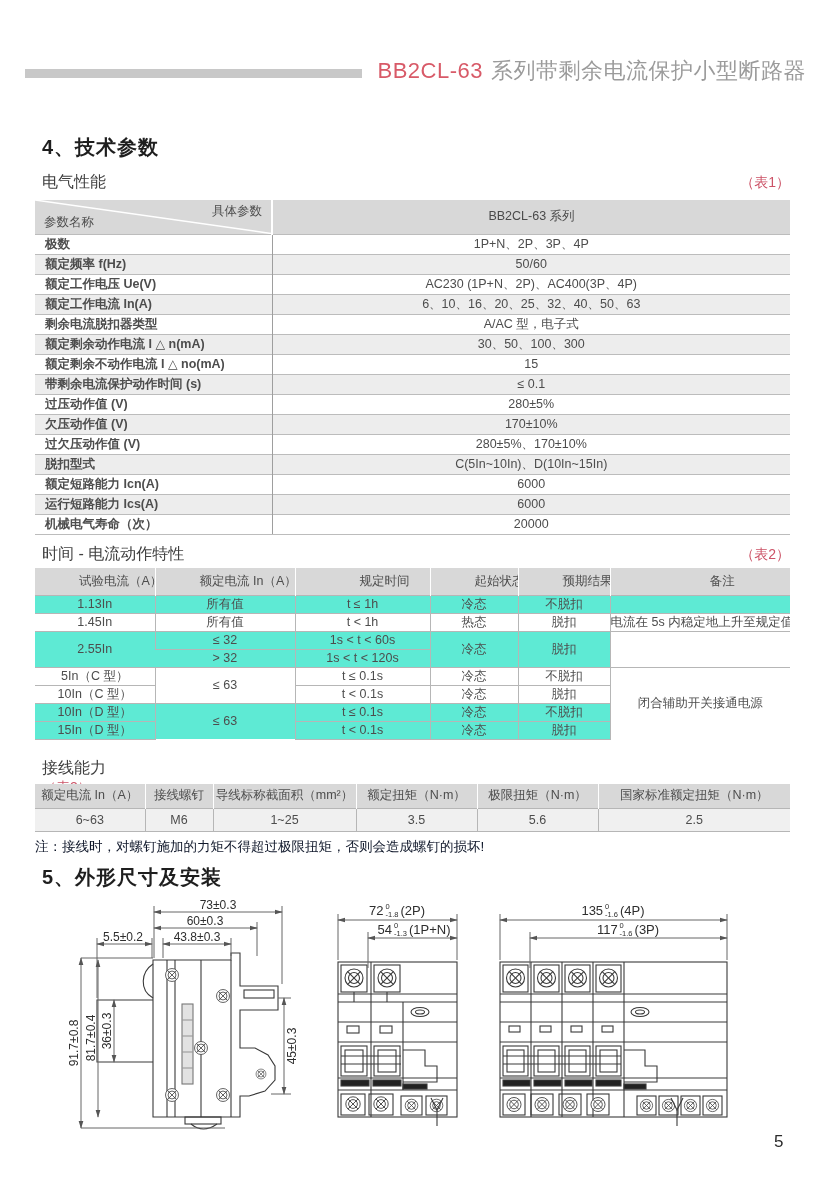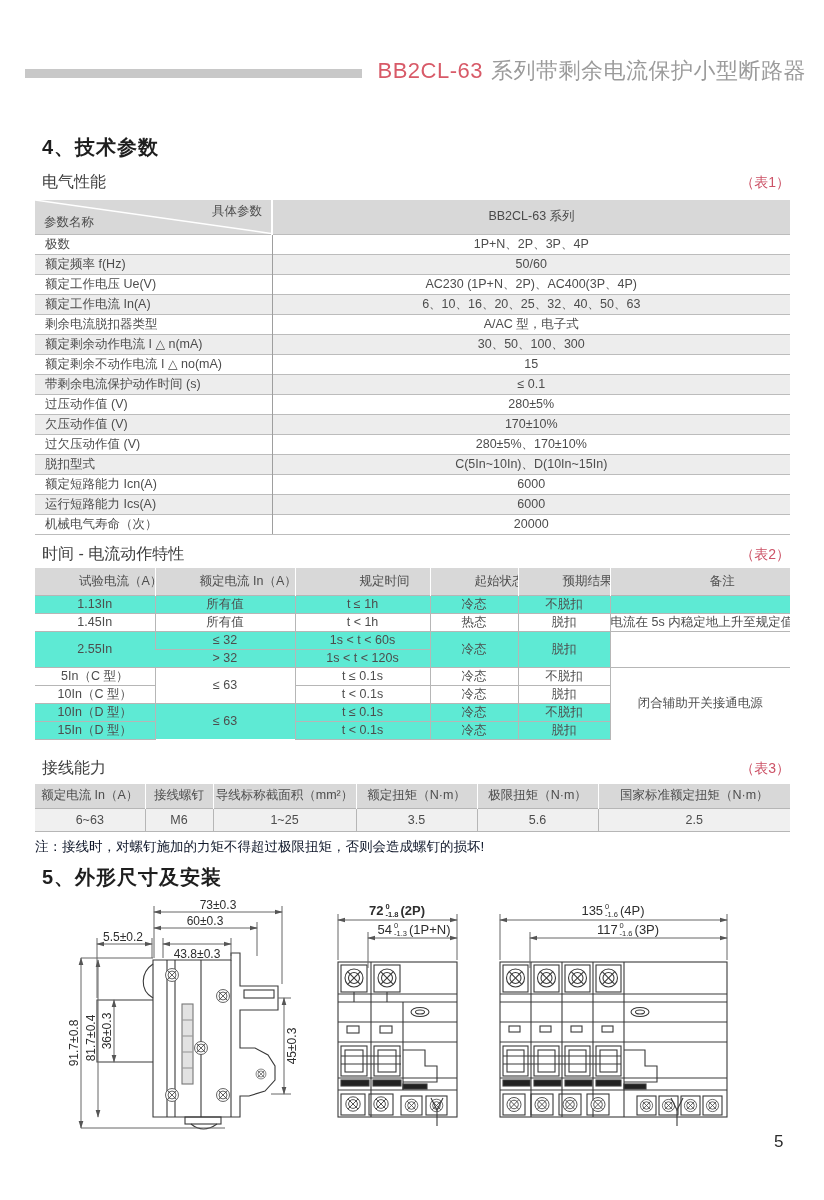--- a/index.html
+++ b/index.html
@@ -24,21 +24,21 @@
   
   .t1 { top:200px; }
   .t1 .hrow td { background:#d8d8d8; height:34px; }
   .t1 .corner { position:relative; }
   .t1 .corner svg { position:absolute; left:0; top:0; width:100%; height:100%; }
   .t1 .corner .c-top { position:absolute; top:3px; right:9px; font-size:12.5px; color:#4d4d4d; }
   .t1 .corner .c-bot { position:absolute; bottom:3px; left:9px; font-size:12.5px; color:#4d4d4d; }
   .t1 .hrow .hval { text-align:center; border-left:2px solid #fff; color:#4a4a4a; }
   .t1 tbody td { height:20px; border-top:1px solid #bcbcbc; }
   .t1 tbody tr:last-child td { border-bottom:1px solid #bcbcbc; }
-  .t1 .lbl { padding-left:10px; }
+  .t1 .lbl { padding-left:10px;font-weight:bold; }
   .t1 .val { text-align:center; border-left:1px solid #9e9e9e; }
   .t1 tr.g td { background:#ededed; }
 
   
   .t2 { top:568px; }
   .t2 thead td { background:#d8d8d8; height:27px; text-align:center;padding-left:44px; }
   .t2 thead td + td { border-left:1px solid #fff; }
   .t2 tbody td { height:18px; text-align:center; border-top:1px solid #b6b6b6; }
   .t2 tbody td + td { border-left:1px solid #b6b6b6; }
   .t2 tbody tr:last-child td { border-bottom:1px solid #b6b6b6;margin-top:48px; }
@@ -237,21 +237,21 @@
       </tr>
       <tr>
         <td class="g">15In（D 型）</td>
         <td class="g">t &lt; 0.1s</td>
         <td class="g">冷态</td>
         <td class="g">脱扣</td>
       </tr>
     </tbody>
   </table>
 
-  <div class="cap-row" style="top:758px;">
+  <div class="cap-row" style="top:758px;flex-direction:column;">
     <span class="cap">接线能力</span>
     <span class="cap-tag">（表3）</span>
   </div>
 
   <table class="t3">
     <colgroup>
         <col style="width:110px">
         <col style="width:68px">
         <col style="width:143px">
         <col style="width:121px">
@@ -457,28 +457,28 @@
         <line x1="465" y1="16" x2="465" y2="62"></line>
         <line x1="692" y1="16" x2="692" y2="62"></line>
         <line x1="495" y1="34" x2="495" y2="70"></line>
         <line x1="465" y1="22" x2="692" y2="22" marker-start="url(#ar)" marker-end="url(#ar)"></line>
         <line x1="495" y1="40" x2="692" y2="40" marker-start="url(#ar)" marker-end="url(#ar)"></line>
       </g>
     </svg>
 
     <div class="dim" style="left:183px; top:7px;">73±0.3</div>
     <div class="dim" style="left:170px; top:23px;">60±0.3</div>
-    <div class="dim" style="left:162px; top:56px;">43.8±0.3</div>
+    <div class="dim" style="left:162px; top:39px;">43.8±0.3</div>
     <div class="dim" style="left:88px; top:39px;">5.5±0.2</div>
     <div class="dim rot" style="left:39px; top:145px;">91.7±0.8</div>
     <div class="dim rot" style="left:56px; top:140px;">81.7±0.4</div>
     <div class="dim rot" style="left:72px; top:133px;">36±0.3</div>
     <div class="dim rot" style="left:257px; top:148px;">45±0.3</div>
 
-    <div class="dim" style="left:362px; top:13px;font-weight:bold;">
+    <div class="dim" style="left:362px; top:13px;">
       <span class="tolnum">
         <span>72</span>
         <span class="tolstack">
             <span>0</span>
             <span>-1.8</span>
           </span>
         <span>(2P)</span>
       </span>
     </div>
     <div class="dim" style="left:379px; top:32px;">

